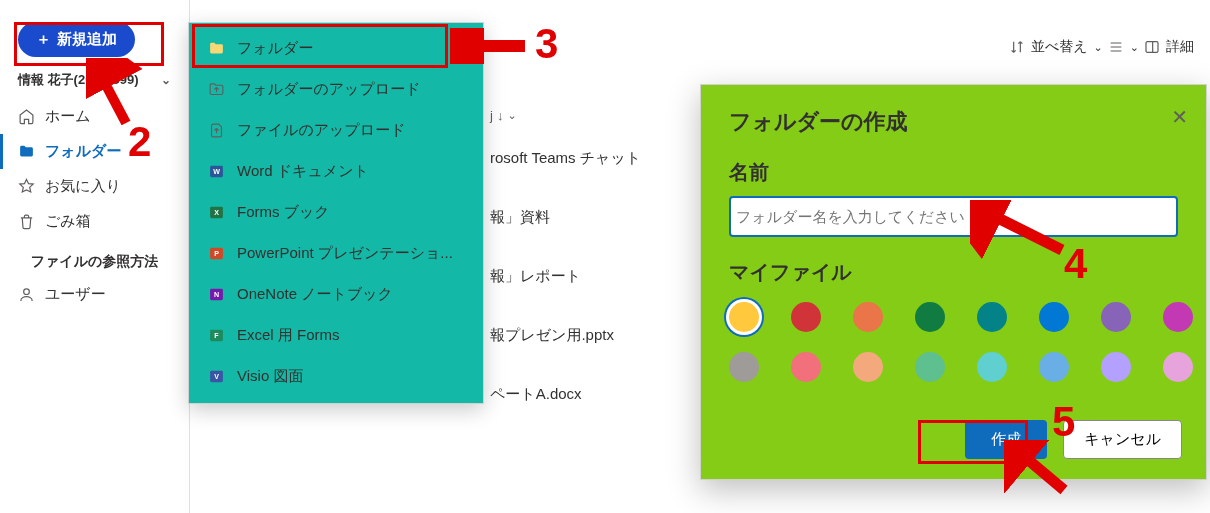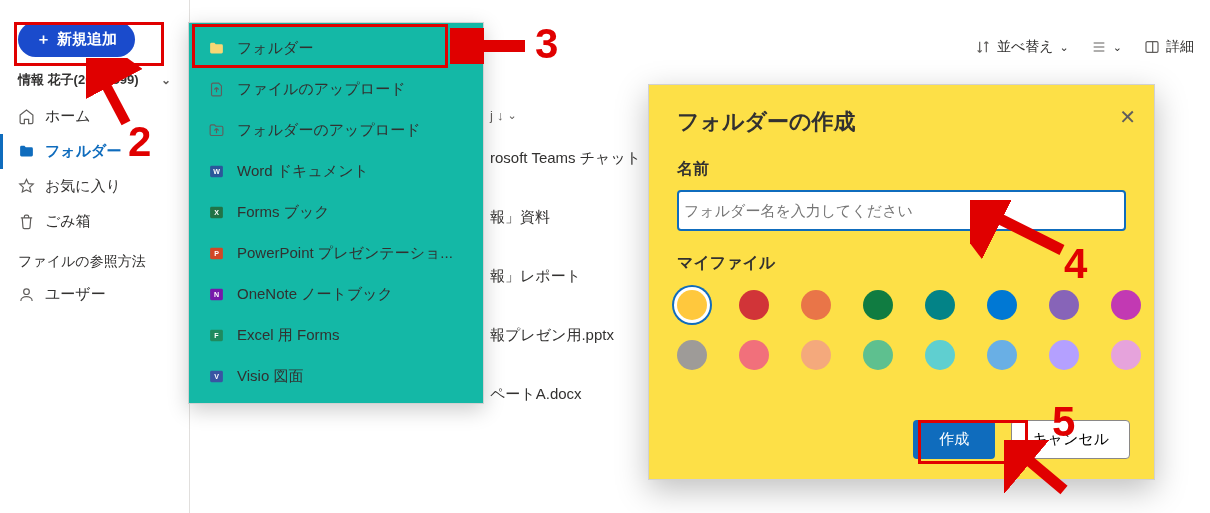--- a/index.html
+++ b/index.html
@@ -33,26 +33,26 @@
   font-weight: 600;
   display: flex; align-items: center; gap: 6px;
   cursor: pointer;
 }
 .user-line { margin: 6px 18px 10px; font-size: 13px; font-weight: 600; display:flex; align-items:center; justify-content:space-between; }
 .nav-item {
   display: flex; align-items: center; gap: 10px;
   padding: 8px 18px; cursor: pointer; font-size: 15px;
 }
 .nav-item.active { color: #0f6cbd; font-weight: 700; border-left: 3px solid #0f6cbd; padding-left: 15px; }
-.nav-section-title { margin: 14px 18px 6px; font-size: 14px; font-weight: 400; }
+.nav-section-title { margin: 14px 18px 6px; font-size: 14px; font-weight: 700; text-align: center; }
 
 
 .toolbar {
   position: absolute; right: 16px; top: 38px;
-  display: flex; gap: 22px; align-items: center;
+  display: flex; gap: 5px; align-items: center;
 }
 .toolbar-btn { display: flex; align-items: center; gap: 6px; cursor: pointer; font-size: 14px; color: #323130; }
 
 
 .create-menu {
   position: absolute; left: 188px; top: 22px;
   width: 296px; background: #14b8a6;
   border: 1px solid #d1d1d1; box-shadow: 0 6px 20px rgba(0,0,0,.2);
   padding: 2px 0 6px; z-index: 20;
 }
@@ -62,29 +62,29 @@
 }
 .mi-icon { width: 18px; display:flex; justify-content:center; }
 .menu-item.first { padding-top: 14px; }
 
 
 .bg-list { position: absolute; left: 490px; top: 108px; font-size: 15px; color: #323130; }
 .bg-row { padding: 20px 0; display: flex; align-items: center; gap: 6px; }
 
 
 .dialog {
-  position: absolute; left: 648px; top: 84px;
+  position: absolute; left: 700px; top: 84px;
   width: 507px; height: 396px;
-  background: #fde047; border: 1px solid #d1d1d1;
+  background: #84cc16; border: 1px solid #d1d1d1;
   box-shadow: 0 10px 30px rgba(0,0,0,.25);
   padding: 22px 28px; z-index: 30;
 }
 .dlg-title { font-size: 22px; font-weight: 700; }
 .dlg-close { position: absolute; right: 18px; top: 20px; cursor: pointer; font-size: 20px; color: #605e5c; }
-.dlg-label { margin-top: 22px; font-size: 16px; font-weight: 600; }
+.dlg-label { margin-top: 22px; font-size: 20px; font-weight: 600; }
 .dlg-input {
   width: 100%; margin-top: 10px; padding: 10px 5px;
   border: 2px solid #0f6cbd; border-radius: 4px;
   font-size: 15px; outline: none;
 }
 .colors { display: flex; flex-wrap: wrap; gap: 20px 32px; margin-top: 16px; width: 480px; }
 .color-swatch { width: 30px; height: 30px; border-radius: 50%; cursor: pointer; }
 .color-swatch.selected { box-shadow: 0 0 0 3px #fff, 0 0 0 5px #0f6cbd; }
 .dlg-buttons { position: absolute; right: 24px; bottom: 20px; display: flex; gap: 16px; }
 .btn-primary { background: #0f6cbd; color: #fff; border: none; padding: 9px 26px; border-radius: 4px; font-size: 15px; cursor: pointer; }
@@ -207,34 +207,34 @@
     <span class="mi-icon">
       <svg width="17" height="17" viewBox="0 0 24 24" fill="#f8d775">
           <path d="M3 6a2 2 0 0 1 2-2h4l2 2h8a2 2 0 0 1 2 2v9a2 2 0 0 1-2 2H5a2 2 0 0 1-2-2z"></path>
         </svg>
     </span>
     <span>フォルダー</span>
   </div>
   <div class="menu-item">
     <span class="mi-icon">
       <svg width="17" height="17" viewBox="0 0 24 24" fill="none" stroke="#605e5c" stroke-width="1.6">
+          <path d="M3 6a2 2 0 0 1 2-2h4l2 2h8a2 2 0 0 1 2 2v9a2 2 0 0 1-2 2H5a2 2 0 0 1-2-2z"></path>
+          <path d="M12 16V9m0 0l-3 3m3-3l3 3"></path>
+        </svg>
+    </span>
+    <span>フォルダーのアップロード</span>
+  </div>
+  <div class="menu-item">
+    <span class="mi-icon">
+      <svg width="17" height="17" viewBox="0 0 24 24" fill="none" stroke="#605e5c" stroke-width="1.6">
           <path d="M7 3h8l4 4v12a2 2 0 0 1-2 2H7a2 2 0 0 1-2-2V5a2 2 0 0 1 2-2z"></path>
           <path d="M12 16V9m0 0l-3 3m3-3l3 3"></path>
         </svg>
     </span>
     <span>ファイルのアップロード</span>
-  </div>
-  <div class="menu-item">
-    <span class="mi-icon">
-      <svg width="17" height="17" viewBox="0 0 24 24" fill="none" stroke="#605e5c" stroke-width="1.6">
-          <path d="M3 6a2 2 0 0 1 2-2h4l2 2h8a2 2 0 0 1 2 2v9a2 2 0 0 1-2 2H5a2 2 0 0 1-2-2z"></path>
-          <path d="M12 16V9m0 0l-3 3m3-3l3 3"></path>
-        </svg>
-    </span>
-    <span>フォルダーのアップロード</span>
   </div>
   <div class="menu-item">
     <span class="mi-icon">
       <svg width="17" height="17" viewBox="0 0 24 24">
           <rect x="3" y="4" width="18" height="16" rx="2" fill="#2b579a"></rect>
           <text x="12" y="16" text-anchor="middle" fill="#fff" font-size="10" font-weight="700">W</text>
         </svg>
     </span>
     <span>Word ドキュメント</span>
   </div>

